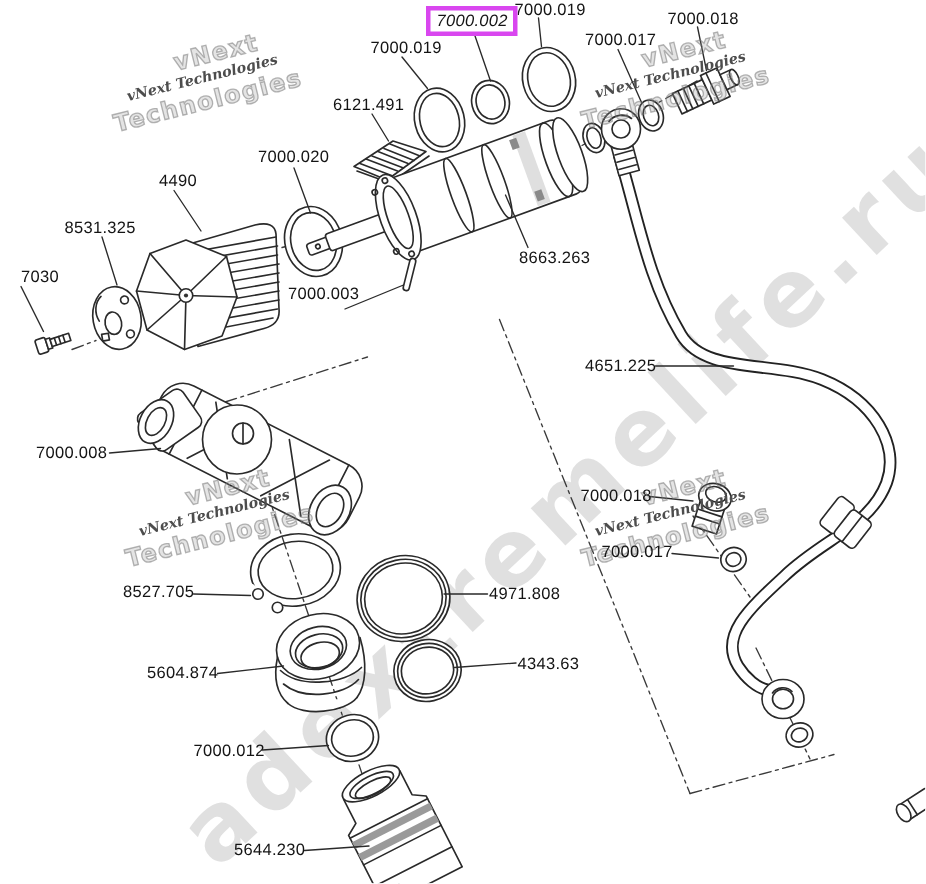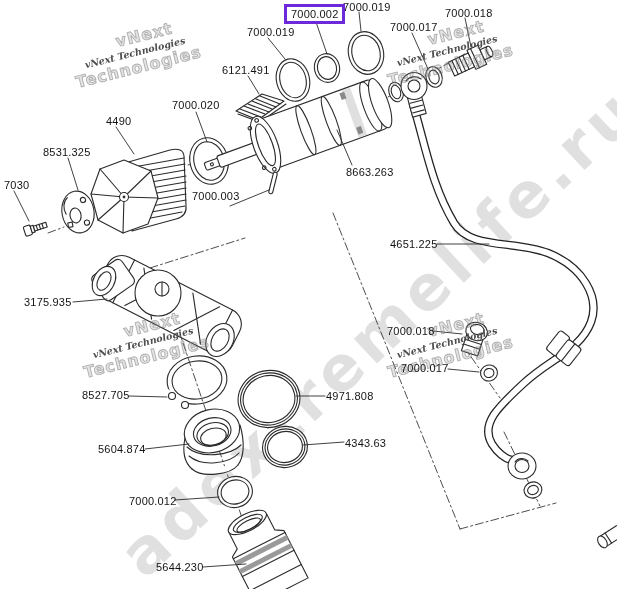--- a/index.html
+++ b/index.html
@@ -1,21 +1,21 @@
 <!DOCTYPE html>
 <html><head>
 <meta charset="utf-8">
 <style>
   html,body{margin:0;padding:0;background:#fff;}
   #stage{position:relative;width:617px;height:589px;background:#fff;overflow:hidden;
          font-family:"Liberation Sans",sans-serif;}
   #stage svg{position:absolute;left:0;top:0;z-index:2;}
   .lbl{position:absolute;font:11px "Liberation Sans",sans-serif;color:#141414;
        white-space:nowrap;z-index:5;letter-spacing:.2px;}
-  .lbl.hl{border:3px solid #6d28d9;background:#fff;padding:1px 4px;z-index:6;}
+  .lbl.hl{border:3px solid #d946ef;background:#fff;padding:1px 4px;z-index:6;font-style:italic;}
   
   .vnext{position:absolute;z-index:3;transform:rotate(-14deg);text-align:center;
          width:130px;pointer-events:none;line-height:1.05;}
   .vn-out{display:block;font:bold 16px "DejaVu Sans",sans-serif;letter-spacing:1px;
           color:rgba(130,130,130,.22);-webkit-text-stroke:.9px rgba(120,120,120,.55);}
   .vn-out.first{margin-left:26px;}
   .vn-ser{display:block;font:italic bold 9.5px "DejaVu Serif",serif;color:#4d4d4d;}
   
   .wm-big{position:absolute;left:130px;top:528px;z-index:1;white-space:nowrap;
           font:bold 62px "DejaVu Sans",sans-serif;letter-spacing:6px;
@@ -335,25 +335,25 @@
 
   <div class="lbl hl" style="left:284px;top:4px">7000.002</div>
   <div class="lbl" style="left:343px;top:1px">7000.019</div>
   <div class="lbl" style="left:445px;top:7px">7000.018</div>
   <div class="lbl" style="left:247px;top:26px">7000.019</div>
   <div class="lbl" style="left:390px;top:21px">7000.017</div>
   <div class="lbl" style="left:222px;top:64px">6121.491</div>
   <div class="lbl" style="left:172px;top:99px">7000.020</div>
   <div class="lbl" style="left:106px;top:115px">4490</div>
   <div class="lbl" style="left:43px;top:146px">8531.325</div>
-  <div class="lbl" style="left:4px;top:179px">7030</div>
+  <div class="lbl" style="left:14px;top:179px">7030</div>
   <div class="lbl" style="left:346px;top:166px">8663.263</div>
   <div class="lbl" style="left:192px;top:190px">7000.003</div>
   <div class="lbl" style="left:390px;top:238px">4651.225</div>
-  <div class="lbl" style="left:24px;top:296px">3175.935</div>
+  <div class="lbl" style="left:24px;top:296px">7000.008</div>
   <div class="lbl" style="left:387px;top:325px">7000.018</div>
   <div class="lbl" style="left:401px;top:362px">7000.017</div>
   <div class="lbl" style="left:82px;top:389px">8527.705</div>
   <div class="lbl" style="left:326px;top:390px">4971.808</div>
   <div class="lbl" style="left:345px;top:437px">4343.63</div>
   <div class="lbl" style="left:98px;top:443px">5604.874</div>
   <div class="lbl" style="left:129px;top:495px">7000.012</div>
   <div class="lbl" style="left:156px;top:561px">5644.230</div>
 </div>
 

